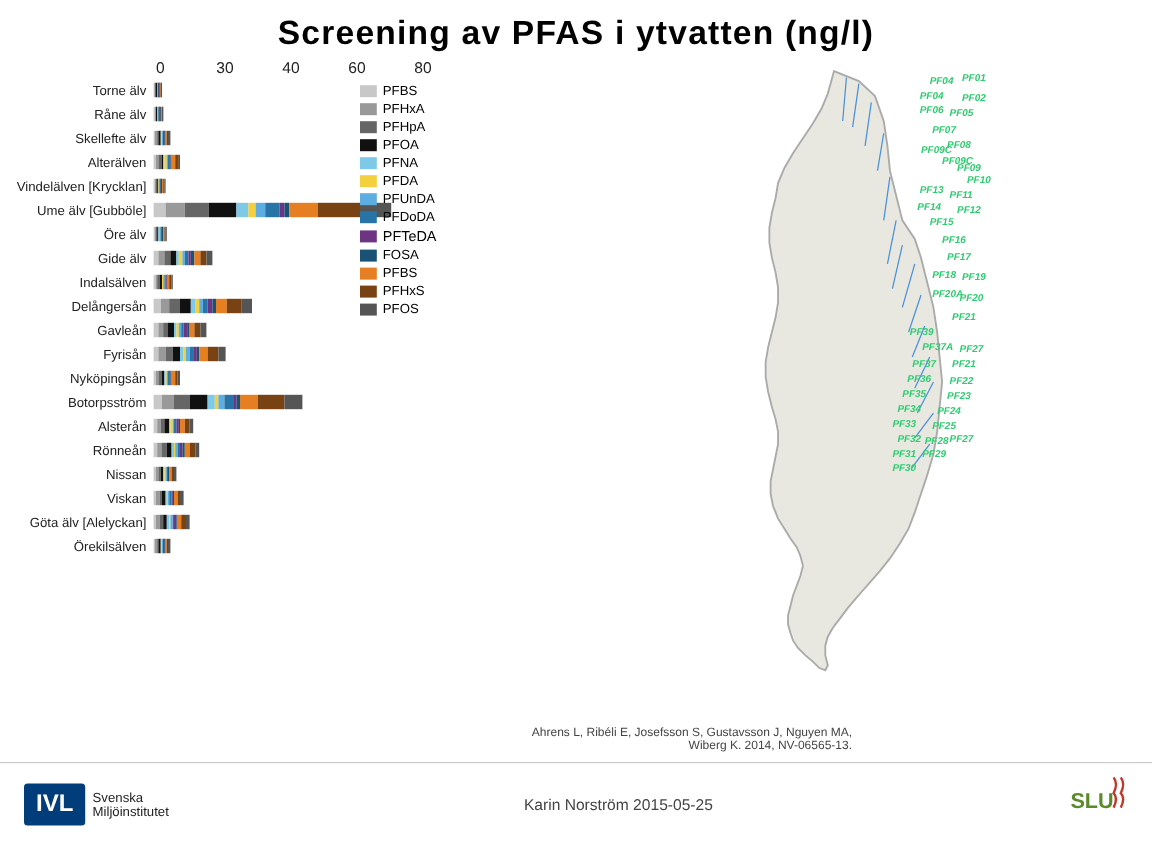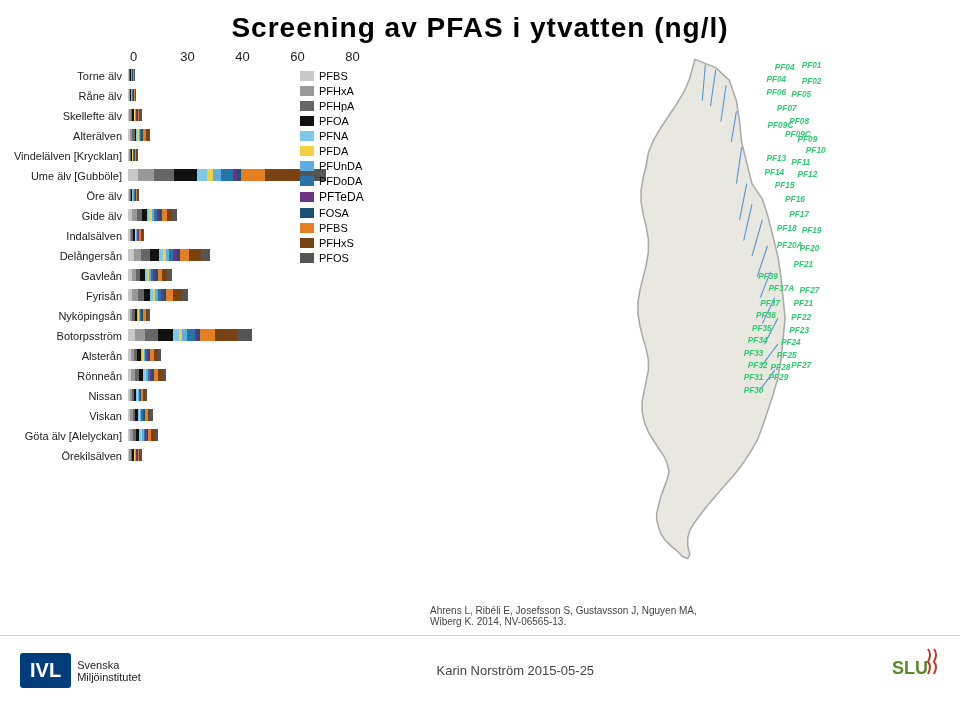--- a/index.html
+++ b/index.html
@@ -128,21 +128,21 @@
     }
 
     .citation {
       font-size: 10px;
       color: #444;
       margin-top: 5px;
       position: absolute;
       bottom: 78px;
       left: 430px;
       width: 280px;
-      text-align: left;
+      text-align: right;
     }
 
     
     .sweden-map {
       width: 100%;
       height: 100%;
     }
   </style>
 </head>
 <body>

